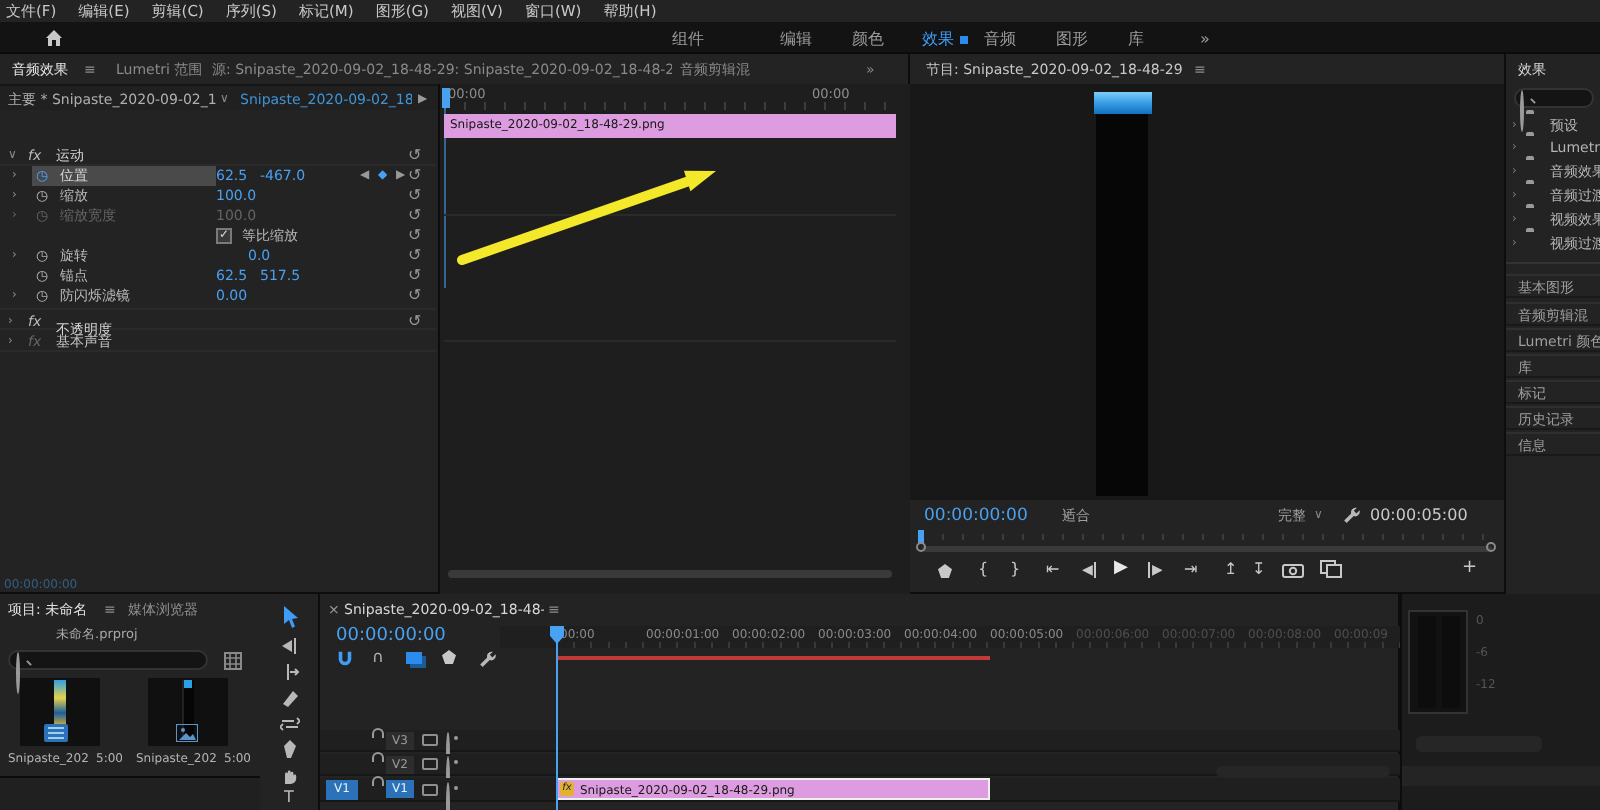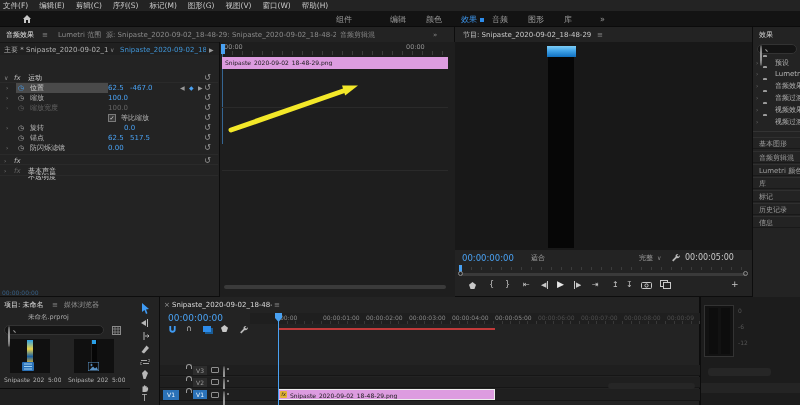--- a/index.html
+++ b/index.html
@@ -140,21 +140,21 @@
       <span class="tx ab" style="left:6px;top:1px;font-size:6px;color:#8a8a8a">›</span>
       <span class="tx ab" style="left:18px;top:1px;color:#b0b0b0">◷</span>
       <span class="tx ab" style="left:30px;top:1px;color:#b9b9b9">防闪烁滤镜</span>
       <span class="tx ab blue" style="left:108px;top:1px">0.00</span>
       <span class="tx ab" style="left:204px;top:0;font-size:8px;color:#999">↺</span>
     </div>
 
     <div class="ab" style="left:0;top:127px;width:218px;height:11px;border-top:1px solid #2a2a2a;border-bottom:1px solid #2a2a2a">
       <span class="tx ab" style="left:4px;top:2px;font-size:6px;color:#8a8a8a">›</span>
       <span class="tx ab" style="left:14px;top:2px;font-style:italic;color:#bbb">fx</span>
-      <span class="tx ab" style="left:28px;top:18px;color:#d5d5d5">不透明度</span>
+      <span class="tx ab" style="left:28px;top:6px;color:#d5d5d5">不透明度</span>
       <span class="tx ab" style="left:204px;top:1px;font-size:8px;color:#999">↺</span>
     </div>
 
     <div class="ab" style="left:0;top:138px;width:218px;height:11px;border-bottom:1px solid #2a2a2a">
       <span class="tx ab" style="left:4px;top:2px;font-size:6px;color:#8a8a8a">›</span>
       <span class="tx ab dim" style="left:14px;top:2px;font-style:italic">fx</span>
       <span class="tx ab" style="left:28px;top:2px;color:#c5c5c5">基本声音</span>
     </div>
 
     <span class="ab" style="left:219px;top:15px;width:1px;height:255px;background:#0d0d0d"></span>

